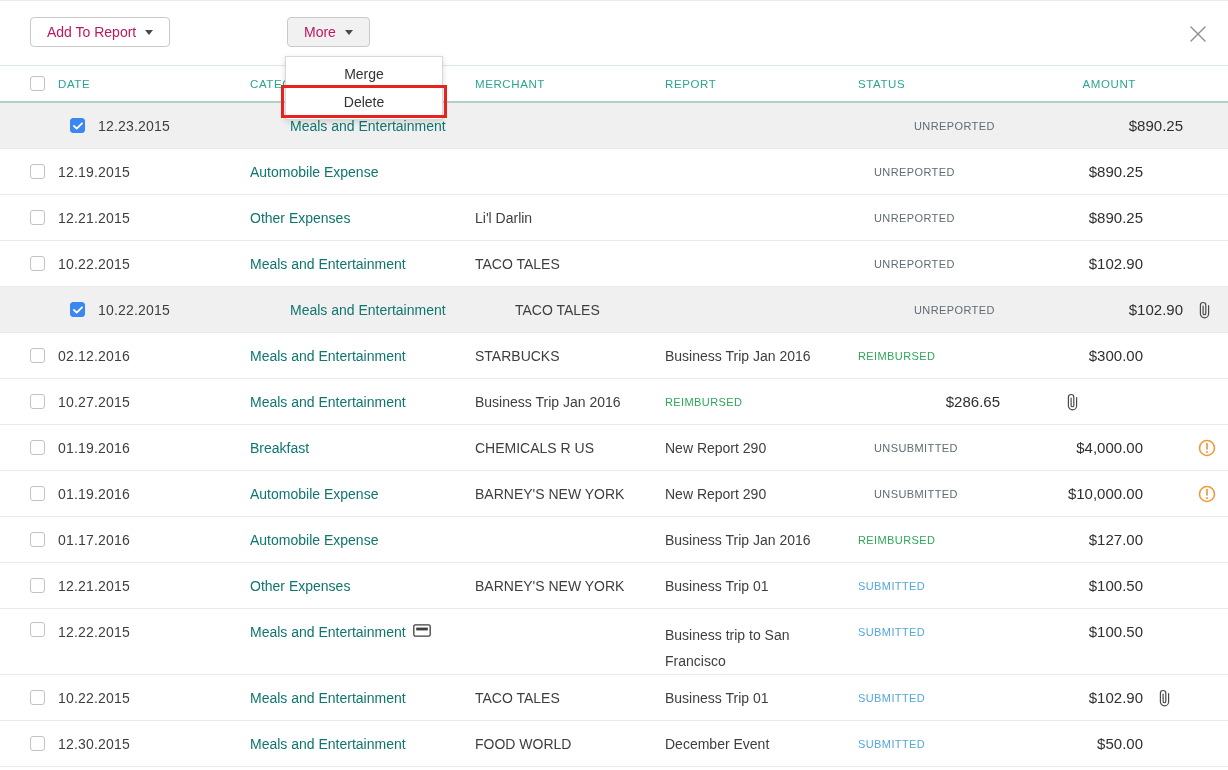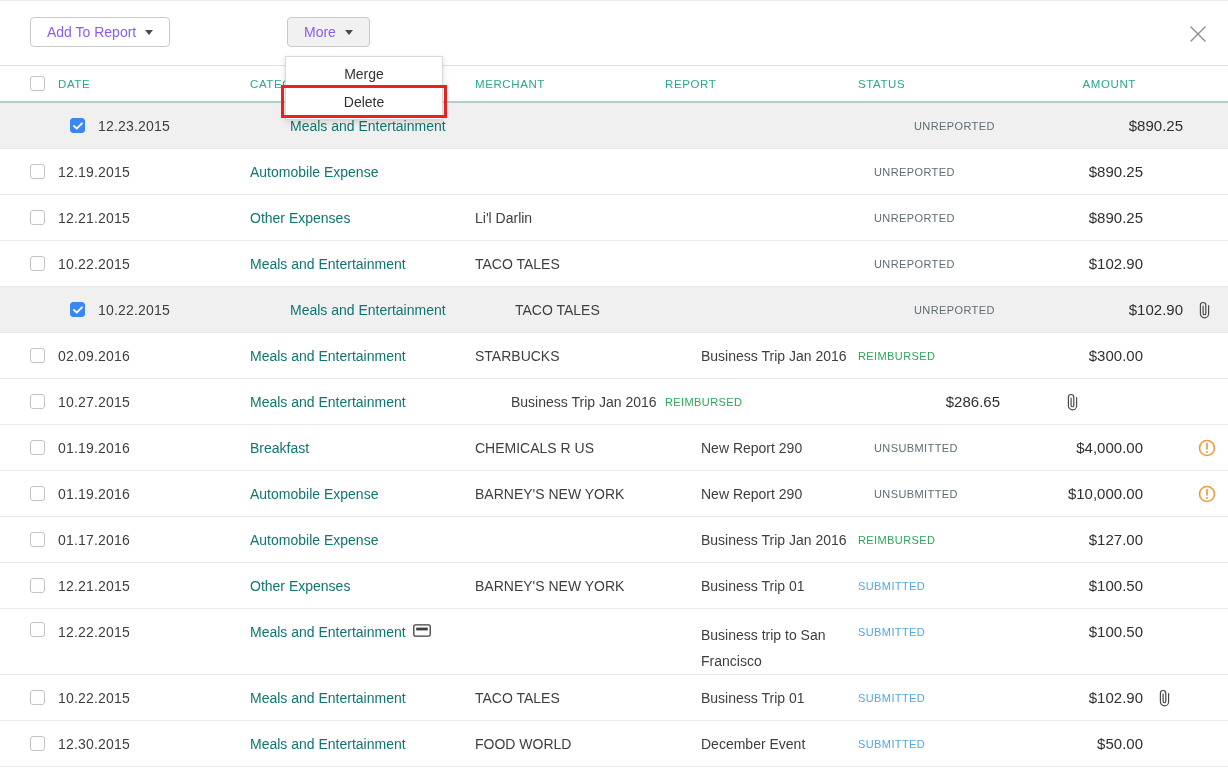--- a/index.html
+++ b/index.html
@@ -4,21 +4,21 @@
 <style>
   * { margin:0; padding:0; box-sizing:border-box; }
   html,body { width:1228px; height:770px; background:#fff; font-family:"Liberation Sans", sans-serif; }
   #page { position:relative; width:1228px; height:770px; background:#fff; border-top:1px solid #ebebeb; overflow:hidden; }
 
   
   .toolbar { position:relative; height:65px; border-bottom:1px solid #d9e6e1; }
   .btn {
     position:absolute; top:16px; height:22px; display:inline-flex; align-items:center;
     padding:14px 16px; background:#fff; border:1px solid #c9c9c9; border-radius:4px;
-    font-size:14px; color:#8b5cf6; cursor:pointer; white-space:nowrap;
+    font-size:14px; color:#be185d; cursor:pointer; white-space:nowrap;
   }
   .btn.active { background:#f1f1f1; }
   #btn-add { left:30px; }
   #btn-bulk { left:173px; }
   #btn-more { left:287px;justify-content:space-between; }
   .caret { display:inline-block; width:0; height:0; margin-left:9px;
     border-left:4px solid transparent; border-right:4px solid transparent; border-top:5px solid #4a4a4a; }
   .close-btn { position:absolute; top:23px; right:20px; width:20px; height:20px; cursor:pointer; }
   .close-btn svg { display:block; }
 
@@ -43,21 +43,21 @@
 
   .row { min-height:46px; border-bottom:1px solid #e9e9e9; align-items:center; cursor:pointer; background:#fff; }
   .row.selected { background:#f0f0f0;padding-left:40px; }
   .row.tall { min-height:66px; align-items:flex-start; }
   .row.tall .cell { padding-top:13px; }
   .cell { font-size:14px; color:#3e3e3e; line-height:20px; }
   .cell.date { letter-spacing:.2px; }
   .cell.cat { display:flex; align-items:center; gap:7px; }
   .row.tall .cell.cat { align-items:flex-start; }
   .cat-link { color:#0f766e; text-decoration:none; cursor:pointer; }
-  .cell.report span { display:inline-block; max-width:172px; line-height:26px;margin-left:36px; }
+  .cell.report span { display:inline-block; max-width:172px; line-height:26px; }
   .cell.status { font-size:11px; letter-spacing:.4px; }
   .st-gray { color:#5e6c74;margin-left:16px; }
   .st-green { color:#2ea55b; }
   .st-blue { color:#54a6de; }
   .cell.amount { text-align:right; font-size:15px; color:#2f2f2f; }
   .cell.iconcell { display:flex; justify-content:center; align-items:center; }
   .row.tall .cell.iconcell { justify-content:center; }
 
   
   .checkbox {
@@ -229,21 +229,21 @@
     <div class="cell iconcell">
       
     </div>
   </div>
       <div class="grid-row row">
     <div class="cell cell-check iconel">
       <span class="checkbox">
         
       </span>
     </div>
-    <div class="cell date">02.09.2016</div>
+    <div class="cell date">02.12.2016</div>
     <div class="cell cat">
       <span class="cat-link">Meals and Entertainment</span>
 
     </div>
     <div class="cell merchant">STARBUCKS</div>
     <div class="cell report"><span>Business Trip Jan 2016</span></div>
     <div class="cell status st-green">REIMBURSED</div>
     <div class="cell amount">$300.00</div>
     <div class="cell iconcell">
       

